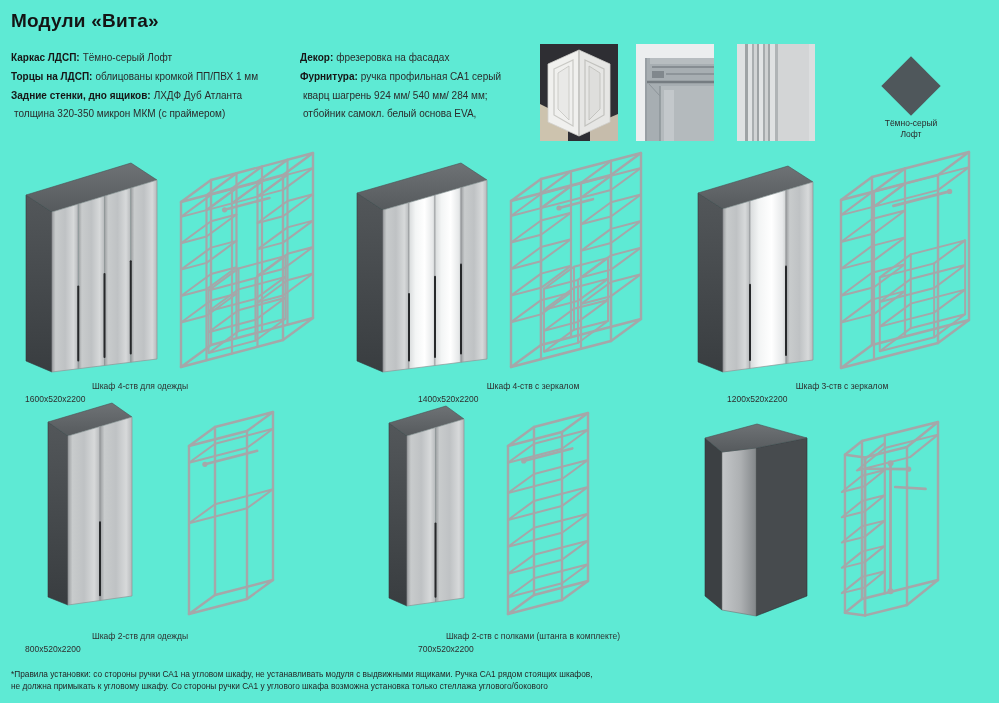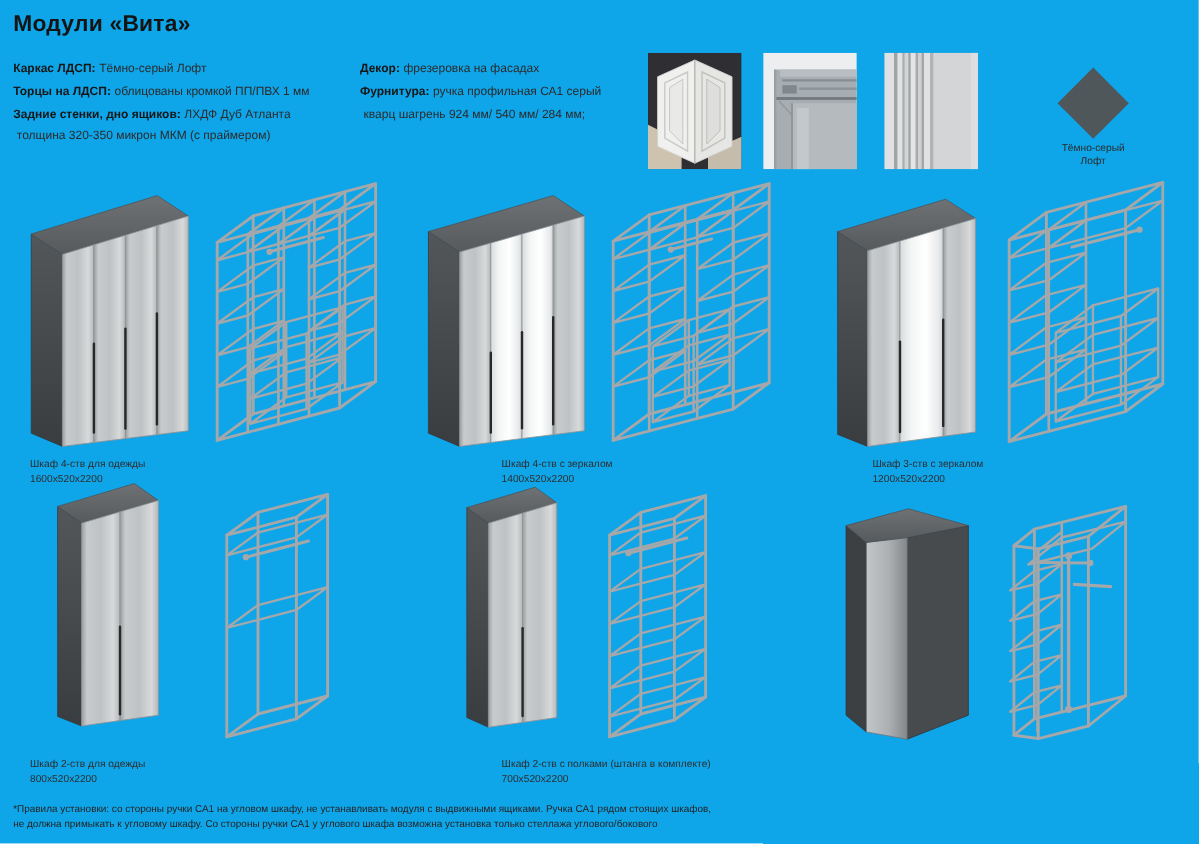--- a/index.html
+++ b/index.html
@@ -1,31 +1,31 @@
 <!DOCTYPE html>
 <html><head>
 <meta charset="utf-8">
 <style>
   html,body{margin:0;padding:0;background:#ffffff;}
-  .page{position:relative;width:999px;height:703px;background:#0ea5e9;overflow:hidden;
+  .page{position:relative;width:999px;height:703px;background:#5eead4;overflow:hidden;
         font-family:"Liberation Sans",sans-serif;color:#1c1c1c;}
   #gfx{position:absolute;left:0;top:0;z-index:0;}
   .layer{position:absolute;z-index:2;}
   .title{left:11px;top:10px;font-size:19px;font-weight:700;letter-spacing:.2px;color:#141414;}
   .specs{font-size:10px;line-height:18.8px;color:#2b2b2b;white-space:nowrap;}
   .specs .lbl{font-weight:700;color:#161616;margin-right:3px;}
   .specs-left{left:11px;top:49px;}
   .specs-right{left:300px;top:49px;}
   .sample{position:absolute;top:44px;width:78px;height:97px;z-index:2;}
   .swatch-diamond{position:absolute;left:890px;top:65px;width:42px;height:42px;
         transform:rotate(45deg);z-index:2;}
   .swatch-label{left:856px;top:118px;width:110px;text-align:center;font-size:8.5px;
         line-height:11px;color:#2b2b2b;}
   .caption{width:230px;font-size:8.5px;line-height:11.5px;color:#2e2e2e;}
-  .caption .nm{margin-bottom:1px;}
+  .caption .nm{margin-bottom:1px;text-align:center;}
   .cap-1{left:25px;top:381px;} .cap-2{left:418px;top:381px;} .cap-3{left:727px;top:381px;}
   .cap-4{left:25px;top:631px;} .cap-5{left:418px;top:631px;} .cap-6{left:727px;top:631px;}
   .footnote{left:11px;top:668px;width:720px;font-size:8.3px;line-height:12px;color:#242424;}
 </style>
 </head>
 <body>
 
 <div class="page">
 
   <svg id="gfx" width="999" height="703" viewBox="0 0 999 703">
@@ -272,20 +272,21 @@
     <div><span class="lbl">Каркас ЛДСП:</span><span>Тёмно-серый Лофт</span></div>
     <div><span class="lbl">Торцы на ЛДСП:</span><span>облицованы кромкой ПП/ПВХ 1 мм</span></div>
     <div><span class="lbl">Задние стенки, дно ящиков:</span><span>ЛХДФ Дуб Атланта</span></div>
     <div><span class="lbl"></span><span>толщина 320-350 микрон МКМ (с праймером)</span></div>
   </div>
 
   <div class="layer specs specs-right">
     <div><span class="lbl">Декор:</span><span>фрезеровка на фасадах</span></div>
     <div><span class="lbl">Фурнитура:</span><span>ручка профильная СА1 серый</span></div>
     <div><span class="lbl"></span><span>кварц шагрень 924 мм/ 540 мм/ 284 мм;</span></div>
+    <div><span class="lbl"></span><span>отбойник самокл. белый основа EVA,</span></div>
   </div>
 
   <div class="sample" style="left:540px">
     <svg width="78" height="97" viewBox="0 0 78 97">
       <rect x="0" y="0" width="78" height="97" fill="#2e2e33"></rect>
       <polygon points="0,60 28,74 28,97 0,97" fill="#cdc3ae"></polygon>
       <polygon points="50,82 78,70 78,97 50,97" fill="#c6bcab"></polygon>
       <polygon points="8,20 39,6 39,92 8,78" fill="#f0f0ee" stroke="#d2d2ce" stroke-width="0.8"></polygon>
       <polygon points="14,25 33,16 33,82 14,71" fill="none" stroke="#c9c9c5" stroke-width="1.2"></polygon>
       <polygon points="18,29 29,22 29,76 18,65" fill="#e9e9e7" stroke="#c4c4c0" stroke-width="0.8"></polygon>

